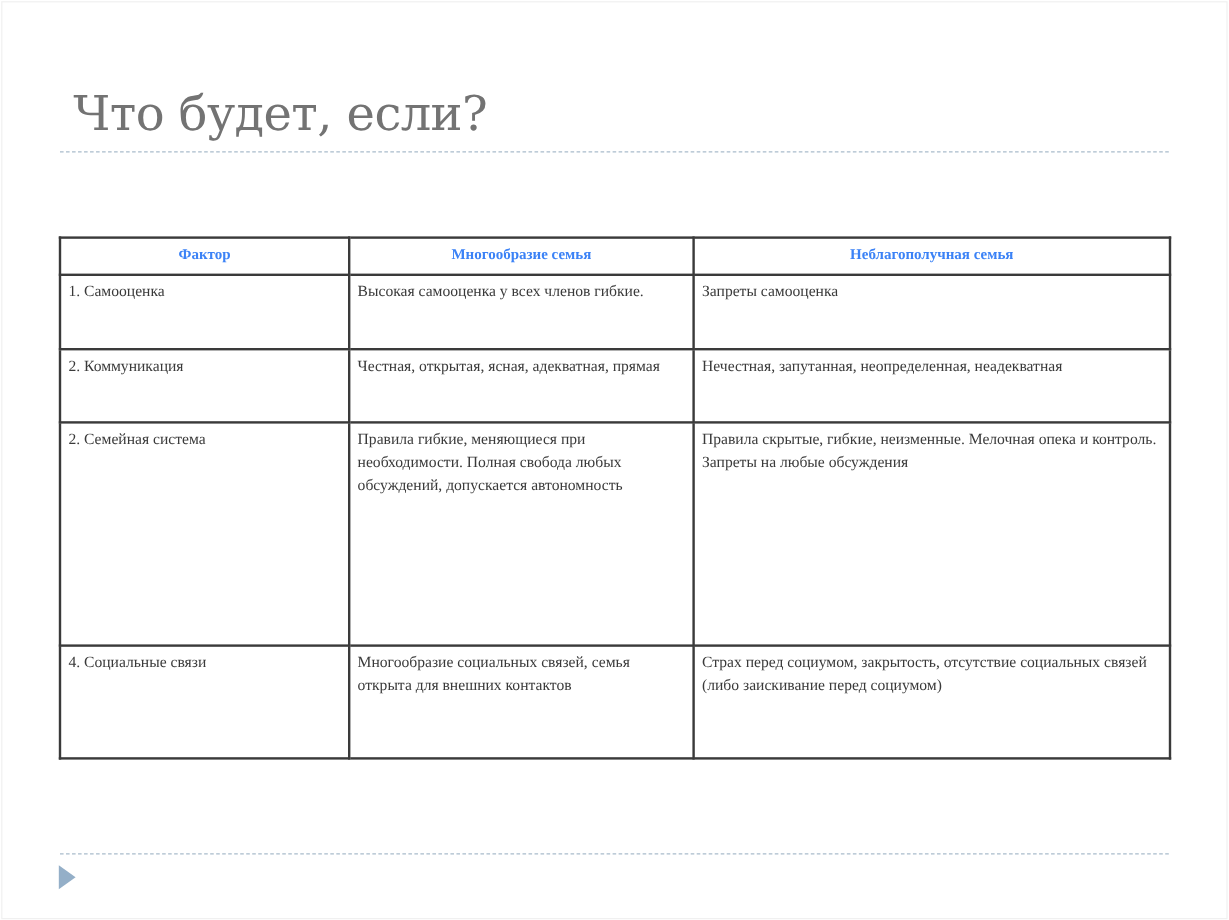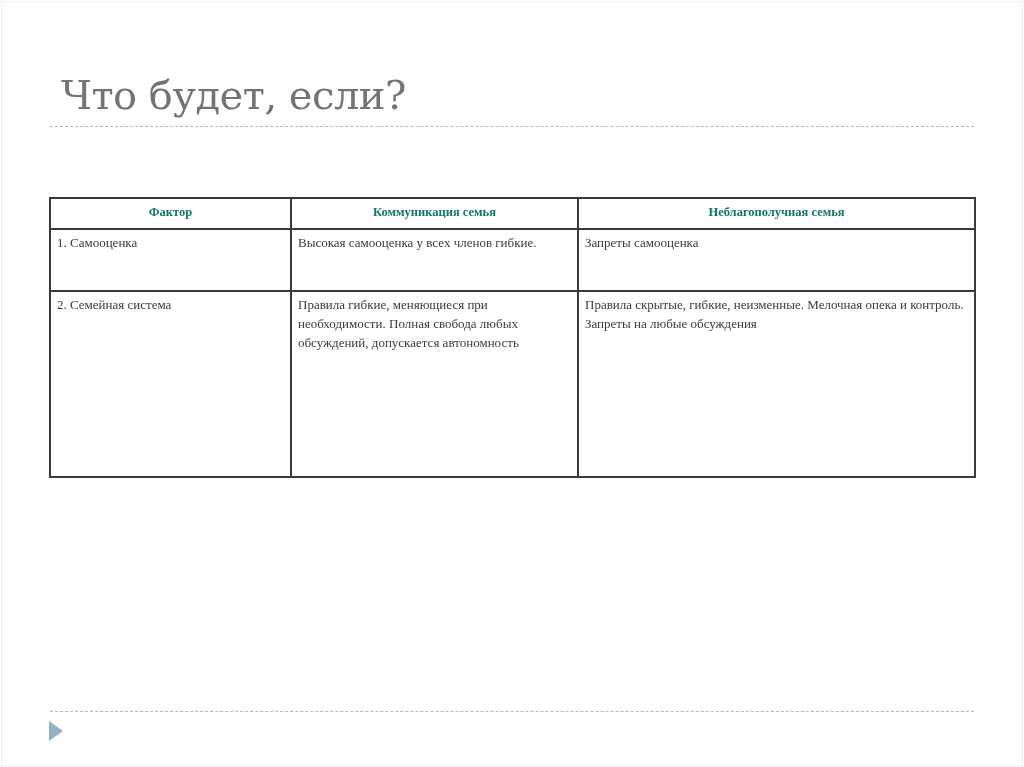--- a/index.html
+++ b/index.html
@@ -43,21 +43,21 @@
   }
   table.grid th, table.grid td {
     border: 2px solid #3a3a3a;
     vertical-align: top;
     text-align: left;
     padding: 3px 6px 2px 6px;
     line-height: 19px;
   }
   table.grid th {
     text-align: center; font-weight: bold; font-size: 12.5px;
-    padding-top: 4px; color: #0f766e;
+    padding-top: 4px; color: #3b82f6;
   }
   table.grid td { color: #3a3a3a; }
   col.c1 { width: 241px; }
   col.c2 { width: 287px; }
   col.c3 { width: 397px; }
   tr.h0 { height: 31px; }
   tr.r1 { height: 62px; font-family: Liberation Serif, serif; }
   tr.r2 { height: 61px; }
   tr.r3 { height: 186px; }
   tr.r4 { height: 94px; }
@@ -73,32 +73,42 @@
 
 <table class="grid">
   <colgroup>
       <col class="c1">
       <col class="c2">
       <col class="c3">
     </colgroup>
   <thead>
     <tr class="h0">
       <th>Фактор</th>
-      <th>Коммуникация семья</th>
+      <th>Многообразие семья</th>
       <th>Неблагополучная семья</th>
     </tr>
   </thead>
   <tbody>
     <tr class="r1">
       <td>1. Самооценка</td>
       <td>Высокая самооценка у всех членов гибкие.</td>
       <td>Запреты самооценка</td>
     </tr>
+    <tr class="r2">
+      <td>2. Коммуникация</td>
+      <td>Честная, открытая, ясная, адекватная, прямая</td>
+      <td>Нечестная, запутанная, неопределенная, неадекватная</td>
+    </tr>
     <tr class="r3">
       <td>2. Семейная система</td>
       <td>Правила гибкие, меняющиеся при необходимости. Полная свобода любых обсуждений, допускается автономность</td>
       <td>Правила скрытые, гибкие, неизменные. Мелочная опека и контроль. Запреты на любые обсуждения</td>
+    </tr>
+    <tr class="r4">
+      <td>4. Социальные связи</td>
+      <td>Многообразие социальных связей, семья открыта для внешних контактов</td>
+      <td>Страх перед социумом, закрытость, отсутствие социальных связей (либо заискивание перед социумом)</td>
     </tr>
   </tbody>
 </table>
 
 <div class="rule bottom"></div>
 <div class="nav-arrow"></div>
 
 </body></html>

